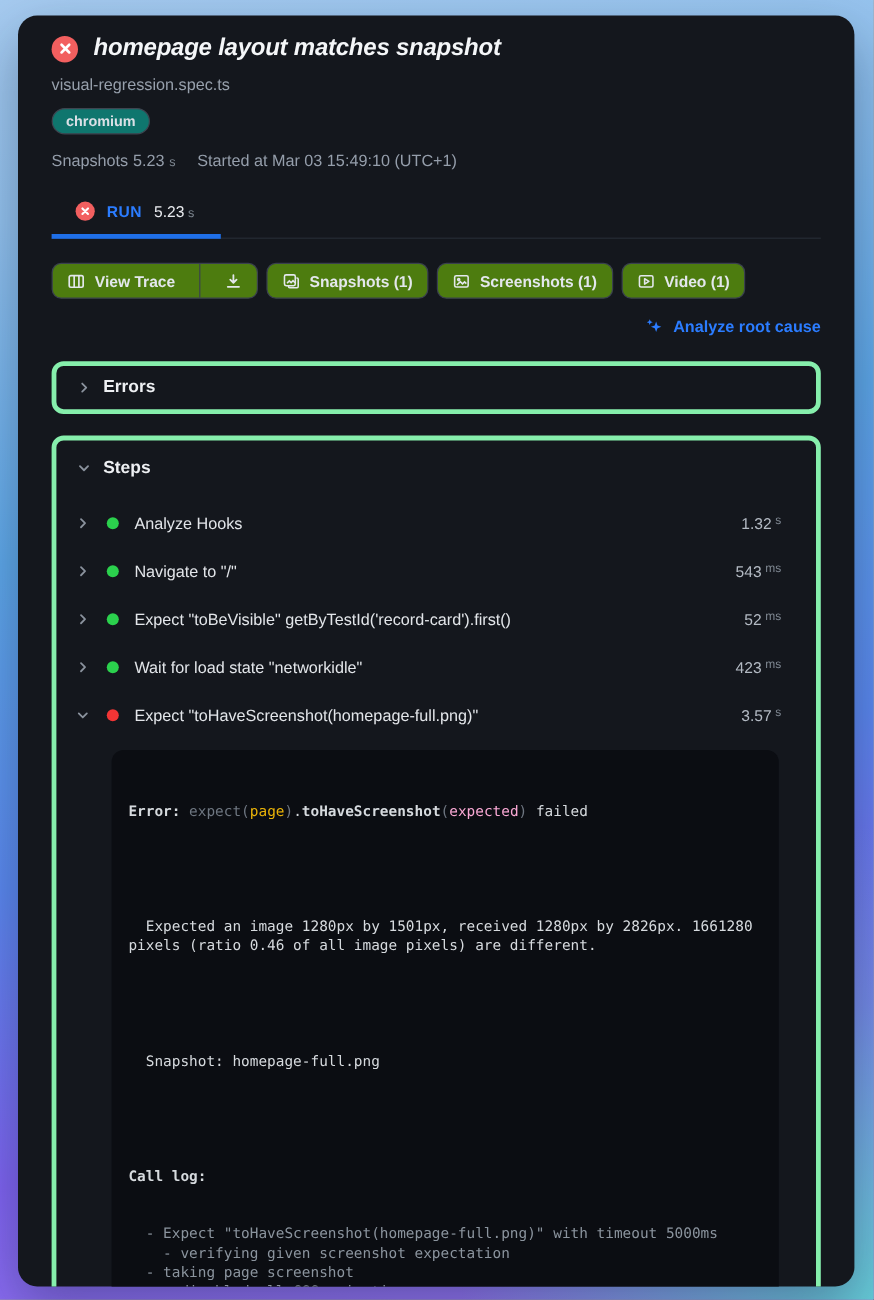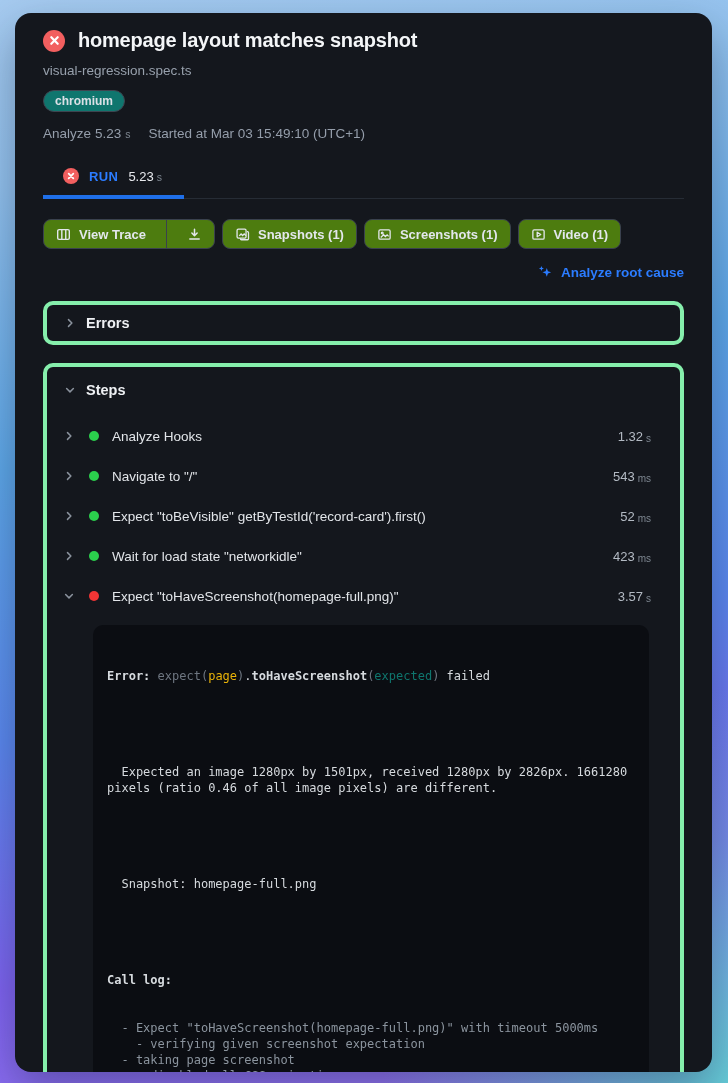--- a/index.html
+++ b/index.html
@@ -10,21 +10,21 @@
       radial-gradient(90% 70% at 102% 102%, rgba(96,216,214,0.95) 0%, rgba(96,216,214,0) 55%),
       linear-gradient(168deg, #a6cbf0 0%, #93c2ee 15%, #5ea8e9 38%, #5b88ef 60%, #7f63f0 80%, #9b7af3 100%);
   }
   .card {
     position:absolute; left:15px; top:13px; width:697px; height:1059px;
     background:#14171d; border-radius:16px; overflow:hidden;
     box-shadow:0 18px 45px rgba(15,25,50,.35);
     padding:0 28px;
   }
   
-  .title-row { display:flex; align-items:center; gap:13px; padding-top:16px; }
+  .title-row { display:flex; align-items:center; gap:13px; padding-top:16px;font-style:italic; }
   .x-badge { width:22px; height:22px; border-radius:50%; background:#f25f5f; display:flex; align-items:center; justify-content:center; flex:none; }
   .x-badge svg { width:11px; height:11px; }
   .x-badge.small { width:16px; height:16px; }
   .x-badge.small svg { width:8px; height:8px; }
   h1 { font-size:20px; font-weight:700; color:#f4f6f8; letter-spacing:-0.2px; }
   .file { margin-top:11px; color:#97a0ac; font-size:13.5px; }
   .badge { display:inline-block; margin-top:12px; padding:3px 11px; border:1px solid #3e4550; border-radius:999px; color:#dbe0e6; font-size:12px; font-weight:600; background:#0f766e; }
   .meta { margin-top:14px; color:#959eab; font-size:13.5px; display:flex; gap:18px; align-items:baseline; }
   .meta .grp { display:inline-flex; gap:4px; align-items:baseline; }
   .unit { font-size:10.5px; color:#7e8791; }
@@ -49,54 +49,54 @@
   .box-title { font-size:14.5px; font-weight:700; color:#eef0f3; }
   .chev { color:#8a929d; width:12px; height:12px; flex:none; }
   .steps-box { margin-top:18px; height:770px; }
   .steps-head { display:flex; align-items:center; gap:10px; padding:15px 17px 6px; cursor:pointer; }
   .step-row { display:flex; align-items:center; height:40px; padding:0 29px 0 16px; cursor:pointer; }
   .step-row.first { margin-top:12px; }
   .dot { width:10px; height:10px; border-radius:50%; margin-left:14px; flex:none; }
   .dot.passed { background:#2bd14d; }
   .dot.failed { background:#f23535; }
   .step-label { margin-left:13px; color:#e2e5e9; font-size:13.5px; white-space:nowrap; }
-  .step-time { margin-left:auto; color:#b3bac3; font-size:13px; display:inline-flex; gap:3px; align-items:flex-end; }
+  .step-time { margin-left:auto; color:#b3bac3; font-size:13px; display:inline-flex; gap:3px; align-items:flex-start; }
   .step-time .unit { font-size:10px; }
   
   .elog {
     margin:9px 31px 0 46px; background:#0b0d12; border-radius:10px; padding:11px 14px;
     font-family:"DejaVu Sans Mono", monospace; font-size:12px; line-height:16px;
     color:#d6dade; white-space:pre; overflow:hidden;
   }
   .gap { height:16px; }
   .b { font-weight:bold; }
   .dim { color:#6e7681; }
   .red { color:#eab308; }
-  .green { color:#0f766e; }
+  .green { color:#f9a8d4; }
   .log { color:#8b949e; }
 </style>
 </head>
 <body>
 
 <div class="card">
 
   
   <div class="title-row">
     <span class="x-badge">
       <svg viewBox="0 0 12 12" fill="none" stroke="#fff" stroke-width="2.4" stroke-linecap="round">
           <path d="M2.5 2.5l7 7M9.5 2.5l-7 7"></path>
         </svg>
     </span>
     <h1>homepage layout matches snapshot</h1>
   </div>
   <div class="file">visual-regression.spec.ts</div>
   <span class="badge">chromium</span>
   <div class="meta">
     <span class="grp">
-        <span>Analyze</span> 
+        <span>Snapshots</span> 
         <span>5.23</span>
         <span class="unit">s</span>
       </span>
     <span>Started at Mar 03 15:49:10 (UTC+1)</span>
   </div>
 
   
   <div class="tabbar">
     <div class="tab">
       <span class="x-badge small">

